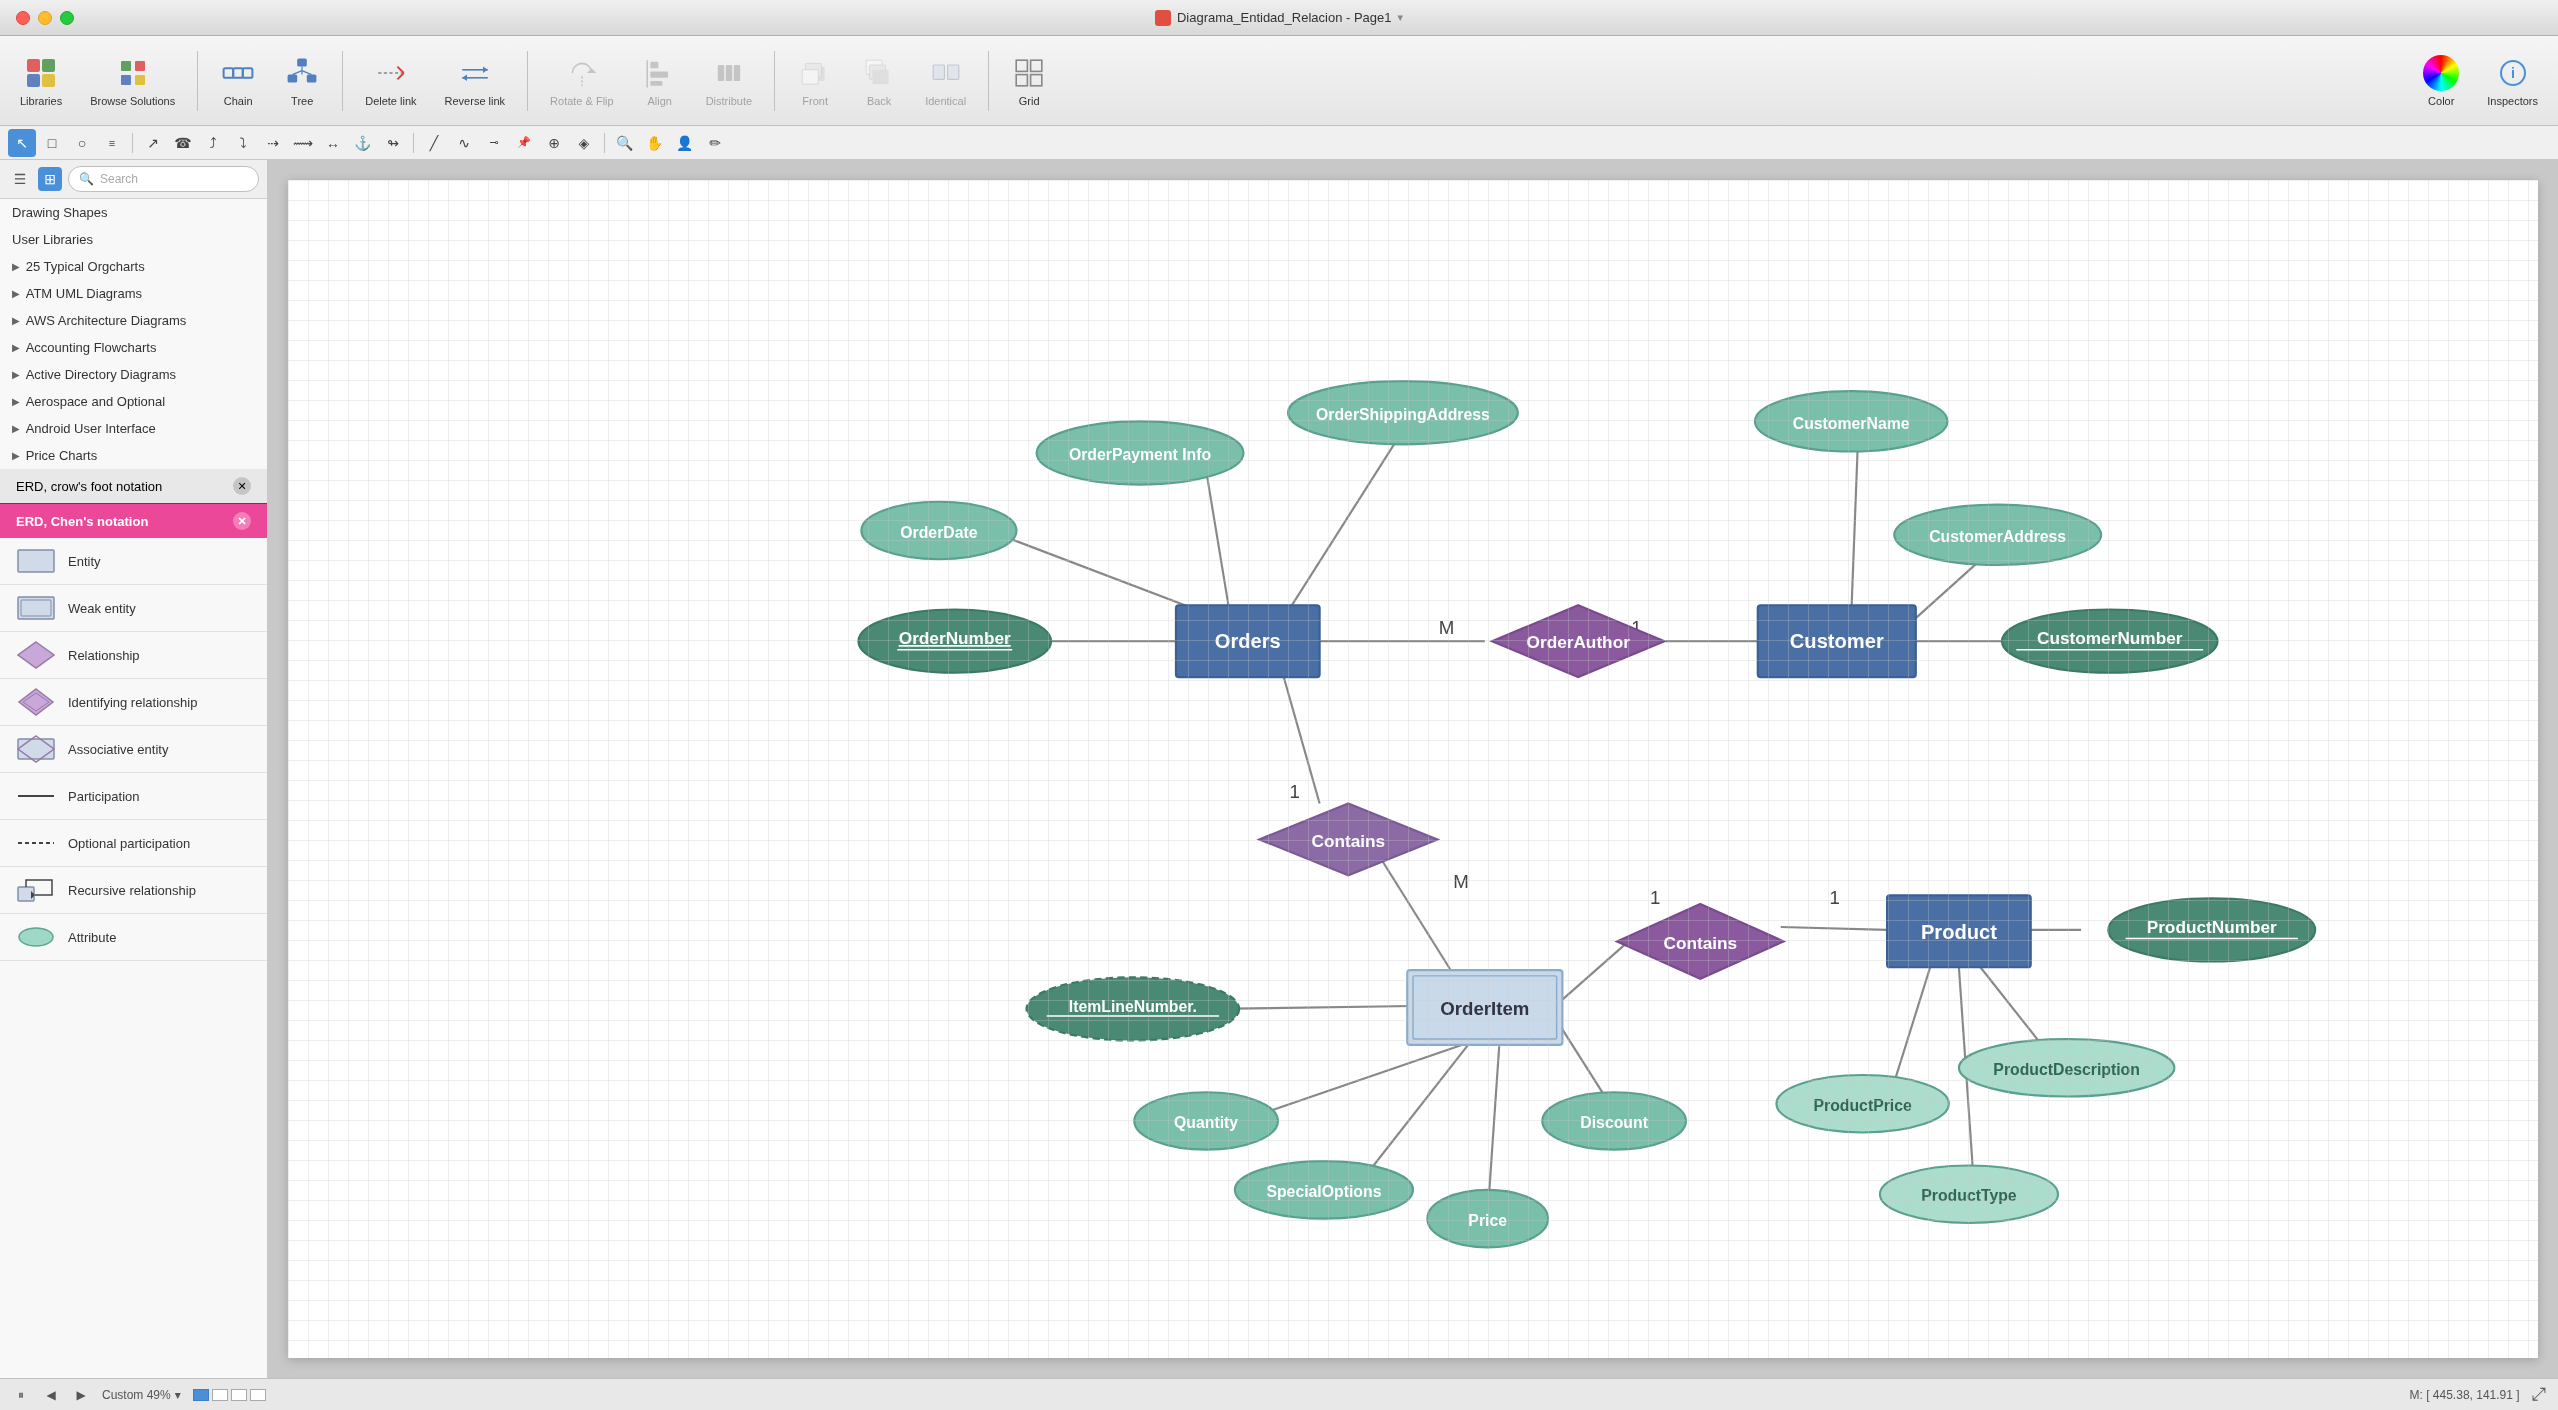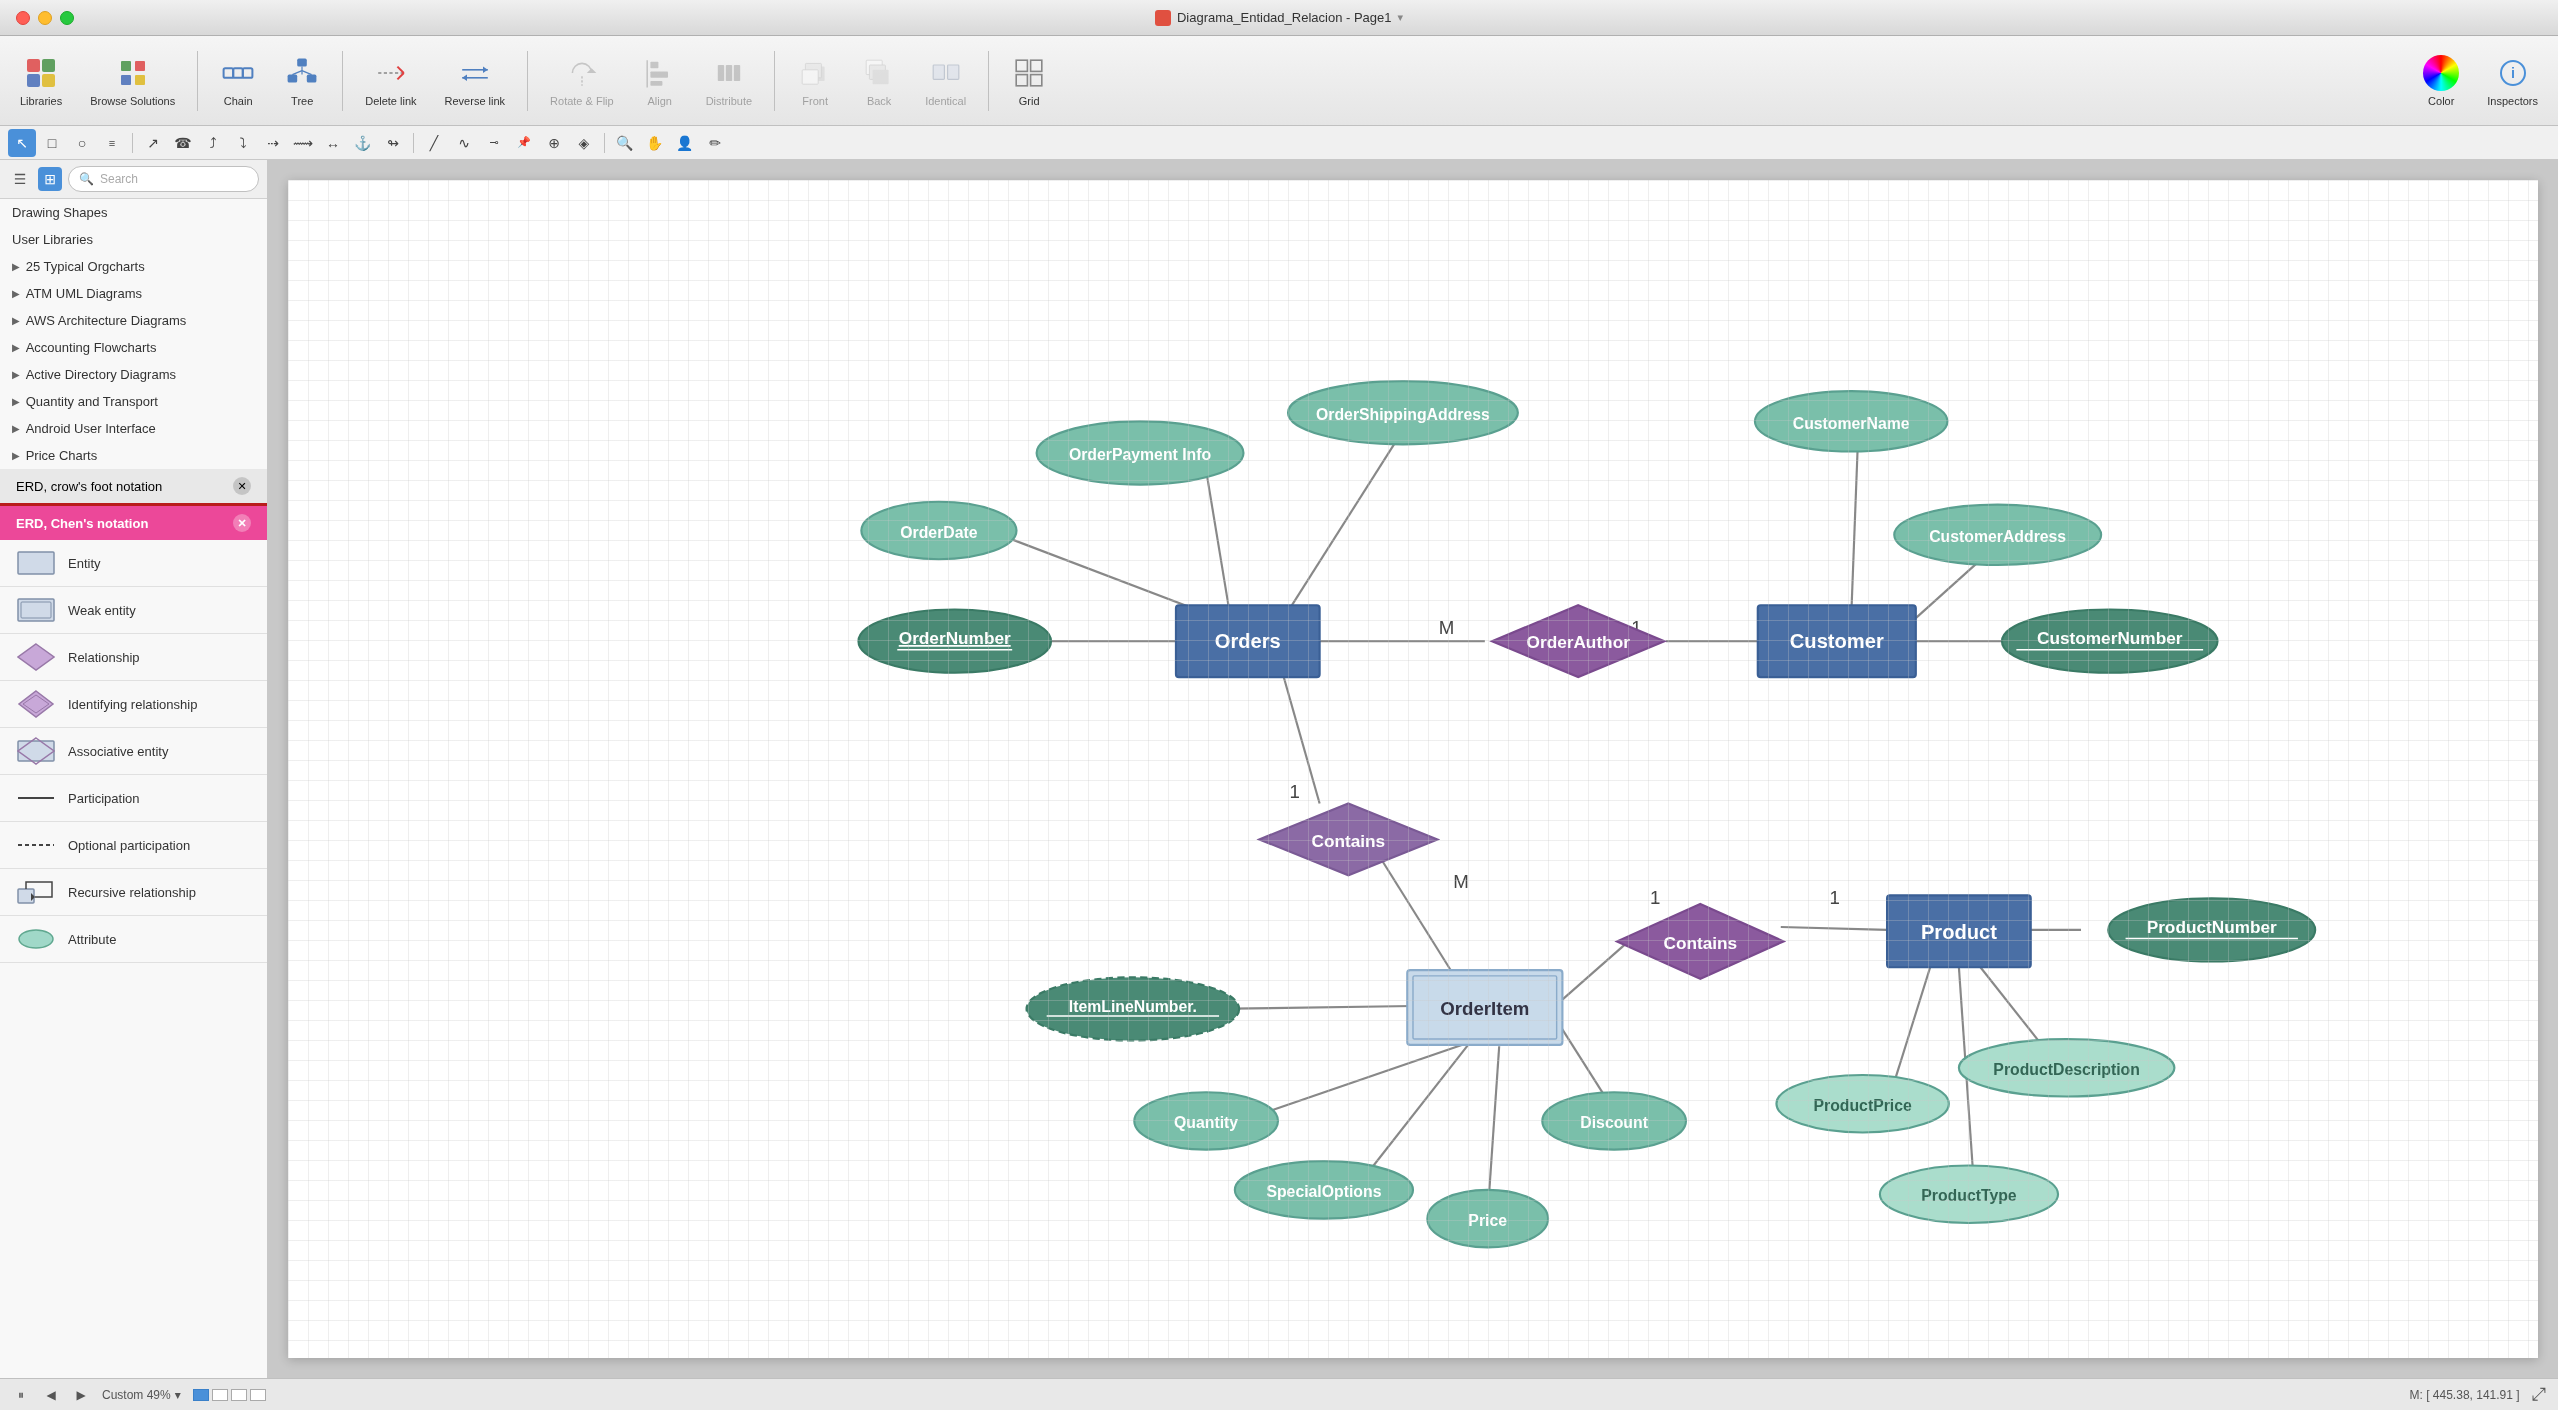--- a/index.html
+++ b/index.html
@@ -190,21 +190,21 @@
       border-radius: 50%;
       display: flex;
       align-items: center;
       justify-content: center;
       font-size: 11px;
       cursor: pointer;
       margin-left: auto;
     }
     .inactive-library {
       background: #e8e8e8;
-      border-bottom: 3px solid #b91c1c;
+      border-bottom: 1px solid #b91c1c;
       display: flex;
       align-items: center;
       padding: 8px 16px;
       gap: 8px;
       font-size: 13px;
     }
     .inactive-library .close-btn {
       width: 18px; height: 18px;
       background: rgba(0,0,0,0.15);
       border-radius: 50%;
@@ -578,21 +578,21 @@
       <div class="sidebar-section">
         <span class="arrow">▶</span>
         <span>Accounting Flowcharts</span>
       </div>
       <div class="sidebar-section">
         <span class="arrow">▶</span>
         <span>Active Directory Diagrams</span>
       </div>
       <div class="sidebar-section">
         <span class="arrow">▶</span>
-        <span>Quantity and Transport</span>
+        <span>Aerospace and Optional</span>
       </div>
       <div class="sidebar-section">
         <span class="arrow">▶</span>
         <span>Android User Interface</span>
       </div>
       <div class="sidebar-section">
         <span class="arrow">▶</span>
         <span>Price Charts</span>
       </div>
 

